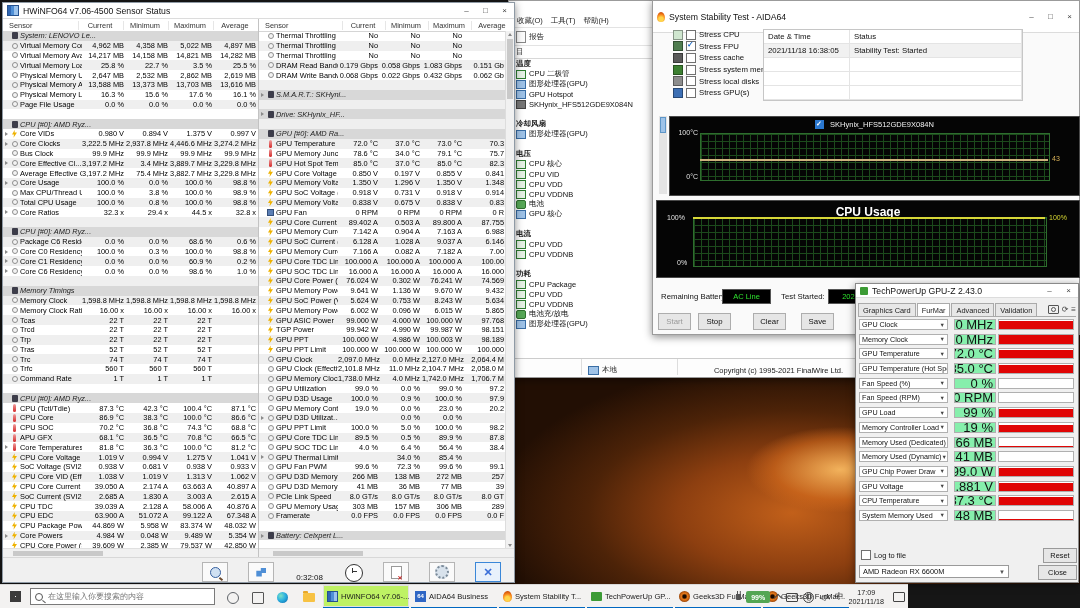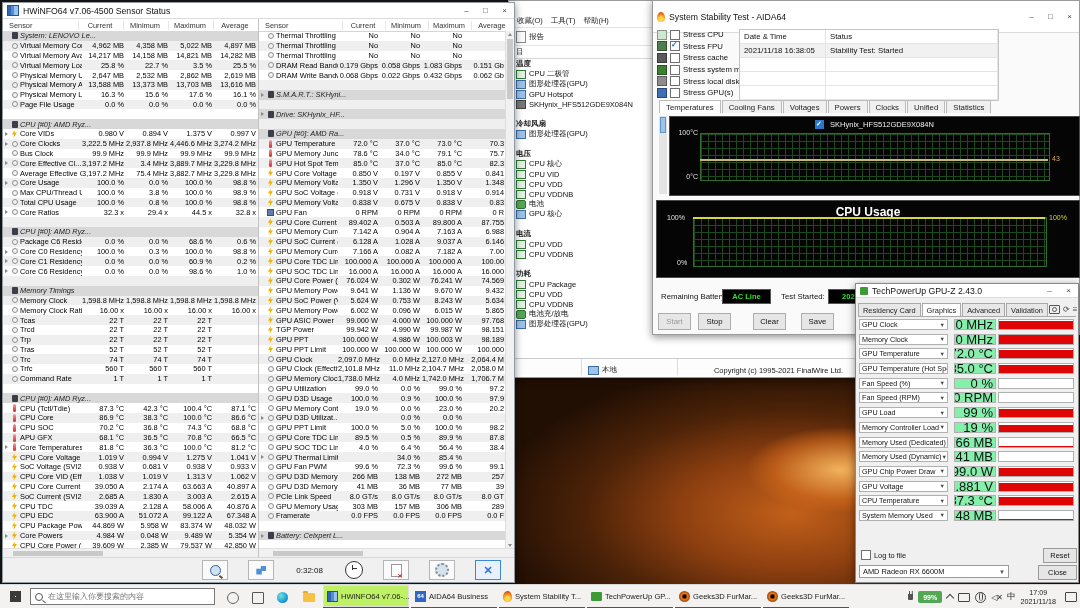--- a/index.html
+++ b/index.html
@@ -39,26 +39,26 @@
   .am-val{width:52px;white-space:nowrap;overflow:hidden}
   .am-status{position:absolute;bottom:2px;left:0;right:0;height:16px;border-top:1px solid #ccc;display:flex;align-items:center;font-size:7.5px;color:#222;background:#fdfdfd}
   .am-cell{border-right:1px solid #ddd;height:100%;display:flex;align-items:flex-end}
   .pc-ico{width:9px;height:7px;background:#9fc3e8;border:1px solid #3a6ea5;margin:0 3px 0 6px}
 
   
   #stability{left:652px;top:0;width:428px;height:335px;background:#fafafa;border:1px solid #9b9b9b}
   #stability .tbar{height:32px}
   .flame{width:8px;height:10px;border-radius:50% 50% 50% 50%/58% 58% 42% 42%;
          background:radial-gradient(circle at 50% 72%, #ffd54a 0 26%, #f57f17 58%, #b33000 100%)}
-  #st-checks{position:absolute;left:4px;top:28px}
+  #st-checks{position:absolute;left:20px;top:28px}
   .st-chk{display:flex;align-items:center;height:11.6px;font-size:7.8px;color:#111}
   .st-ic{width:8px;height:8px;margin-right:3px;border:1px solid rgba(0,0,0,.35)}
   .cb{width:8px;height:8px;border:1px solid #707070;background:#fff;margin-right:3px;position:relative;flex:none}
   .cb.on::after{content:"✓";position:absolute;left:0px;top:-2px;font-size:8px;color:#1464c0;font-weight:bold}
-  #st-table{position:absolute;left:86px;top:28px;width:258px;height:70px;background:#fff;border:1px solid #c6c6c6;font-size:7.8px;color:#111}
+  #st-table{position:absolute;left:110px;top:28px;width:258px;height:70px;background:#fff;border:1px solid #c6c6c6;font-size:7.8px;color:#111}
   .st-tr{display:grid;grid-template-columns:86px 1fr;height:13px;line-height:13px;border-bottom:1px solid #e4e4e4}
   .st-tr span{padding-left:4px;border-right:1px solid #e4e4e4;overflow:hidden;white-space:nowrap}
   .st-tr.data{background:#f1f1f1}
   #st-tabs{position:absolute;left:6px;top:99px;display:flex;font-size:7.8px;color:#222}
   .st-tab{padding:2px 6px 1px;border:1px solid #bbb;border-bottom:none;background:#f0f0f0;margin-right:1px}
   .st-tab.act{background:#fff;position:relative}
   .gscroll{position:absolute;left:6px;top:115px;width:8px;height:78px;background:#e4e4e4}
   .gthumb{margin:1px;height:14px;background:#9ec3e8;border:1px solid #5e96c8}
   .gpanel{position:absolute;background:#050505;border:1px solid #4a4a4a}
   #g1{left:16px;top:115px;width:409px;height:78px}
@@ -69,21 +69,21 @@
   #g1 .plot{left:30px;top:16px;width:348px;height:46px}
   #g2 .plot{left:36px;top:16px;width:352px;height:48px}
   .gl{position:absolute;font-size:7px;color:#e3e3e3;white-space:nowrap}
   .legend{position:absolute;top:3px;left:0;right:0;display:flex;justify-content:center;align-items:center;font-size:7.5px;color:#f0f0f0}
   .legend .cb{width:7px;height:7px;background:#2a77cf;border-color:#2a77cf}
   .legend .cb::after{color:#fff;font-size:7px;top:-1px}
   .tline{position:absolute;left:30px;top:42px;width:348px;height:2px;background:#cdb27c}
   .cline{position:absolute;left:36px;top:16px;width:352px;height:2px;background:#d8d838}
   .g2ttl{position:absolute;top:4px;left:0;right:0;text-align:center;font-size:12px;font-weight:bold;color:#fff}
   .st-lab{position:absolute;font-size:7.8px;color:#111}
-  .lcdbox{position:absolute;background:#000;border:1px solid #555;color:#2ee32e;font-size:7.5px;font-weight:bold;
+  .lcdbox{position:absolute;background:#000;border:1px solid #555;color:#2ee32e;font-size:7.5px;font-weight:normal;
           display:flex;align-items:center;justify-content:center;height:13px}
   .sbtn{position:absolute;top:312px;height:15px;width:31px;background:#e6e6e6;border:1px solid #adadad;
         font-size:7.8px;color:#111;display:flex;align-items:center;justify-content:center}
   .sbtn.dis{color:#9a9a9a}
 
   
   #gpuz{left:855px;top:283px;width:224px;height:300px;background:#f0f0f0;border:1px solid #8a8a8a}
   #gpuz .tbar{height:14px}
   .gz-logo{width:8px;height:8px;background:#3c9b35;border-radius:1px}
   #gz-tabs{position:absolute;left:2px;top:15px;right:2px;height:17px;border-bottom:1px solid #aaa;display:flex;align-items:flex-end;font-size:7.4px;color:#222}
@@ -136,37 +136,37 @@
   .v{width:42px;flex:none;text-align:right;padding-right:2px;white-space:nowrap;overflow:hidden}
   .pane-right .v{width:40px}
   .vscroll{position:absolute;right:0;top:12px;bottom:9px;width:8px;background:#f1f1f1;border-left:1px solid #ddd}
   .va{position:absolute;left:1.5px;width:0;height:0;border-left:2.5px solid transparent;border-right:2.5px solid transparent}
   .va.up{top:2px;border-bottom:3.5px solid #888}
   .va.dn{bottom:2px;border-top:3.5px solid #888}
   .vthumb{position:absolute;left:1px;right:1px;top:8px;height:60px;background:#c9c9c9}
   .hscroll{position:absolute;bottom:0;left:0;right:0;height:9px;background:#f1f1f1;border-top:1px solid #e0e0e0}
   .hthumb{position:absolute;left:10px;top:1.5px;width:90px;height:5px;background:#c9c9c9}
   .hw-toolbar{position:absolute;bottom:0;left:0;right:0;height:24px;background:#f0f0f0;border-top:1px solid #d8d8d8;
-              display:flex;align-items:center;justify-content:flex-end;gap:20px;padding-right:13px}
+              display:flex;align-items:flex-end;justify-content:flex-end;gap:20px;padding-right:13px}
   .tbtn{width:26px;height:20px;background:#fafafa;border:1px solid #b5b5b5;display:flex;align-items:center;justify-content:center;box-sizing:border-box}
   .tbtn.sel{border:1.5px solid #3a87d8;background:#e8f1fb}
   .ttime{font-size:8px;color:#111;margin:0 2px}
   .mag{width:9px;height:9px;border:1.5px solid #355f9e;border-radius:50%;position:relative;background:#cfe0f2}
   .mag::after{content:"";position:absolute;right:-3px;bottom:-3px;width:4px;height:1.8px;background:#6b4a2f;transform:rotate(40deg)}
   .share{width:10px;height:9px;background:#4f8fd6;clip-path:polygon(0 35%,45% 35%,45% 0,100% 0,100% 60%,55% 60%,55% 100%,0 100%)}
   .clockf{width:16px;height:16px;border:1.5px solid #333;border-radius:50%;background:#fff;position:relative}
   .clockf::before{content:"";position:absolute;left:6px;top:2.5px;width:1.2px;height:5px;background:#333}
   .clockf::after{content:"";position:absolute;left:6.5px;top:6px;width:4px;height:1.2px;background:#333}
   .pagex{width:9px;height:11px;background:#fff;border:1px solid #999;position:relative}
   .pagex::after{content:"✕";position:absolute;right:-2px;bottom:-3px;color:#cc2222;font-size:6px;font-weight:bold}
   .gearr{width:10px;height:10px;border:2px dotted #7a8a99;border-radius:50%;background:#d8e2ec}
   .bluex{font-size:11px;font-weight:bold;color:#3a6fd8;line-height:10px}
 
   
-  #taskbar{position:absolute;left:0;top:584px;width:1080px;height:24px;background:#f3f2f1;border-top:1px solid #d8d8d8;box-sizing:border-box}
+  #taskbar{position:absolute;left:0;top:584px;width:908px;height:24px;background:#f3f2f1;border-top:1px solid #d8d8d8;box-sizing:border-box}
   .tb-start{position:absolute;left:10px;top:6px;width:11px;height:11px;
      background:linear-gradient(90deg,#3b3b3b 46%,transparent 46% 54%,#3b3b3b 54%),
                 linear-gradient(#3b3b3b 46%,transparent 46% 54%,#3b3b3b 54%)}
   #tb-search{position:absolute;left:30px;top:3px;width:185px;height:17px;border:1px solid #7a7a7a;background:#fff;
      font-size:8px;color:#555;padding:0 2px 0 17px;box-sizing:border-box;font-family:"Liberation Sans",sans-serif}
   .srch-ic{position:absolute;left:35px;top:8px;width:6px;height:6px;border:1.2px solid #555;border-radius:50%}
   .srch-ic::after{content:"";position:absolute;right:-3px;bottom:-2px;width:3.5px;height:1.2px;background:#555;transform:rotate(40deg)}
   .q-ic{position:absolute;top:7px}
   .cortana{left:227px;width:10px;height:10px;border:1.5px solid #5f6368;border-radius:50%}
   .taskview{left:252px;width:10px;height:10px;border:1.5px solid #555;border-radius:1px}
@@ -395,29 +395,20 @@
       </div>
     <div class="st-tr">
         <span></span>
         <span></span>
       </div>
     <div class="st-tr">
         <span></span>
         <span></span>
       </div>
   </div>
-  <div id="st-tabs">
-      <span class="st-tab act">Temperatures</span>
-      <span class="st-tab">Cooling Fans</span>
-      <span class="st-tab">Voltages</span>
-      <span class="st-tab">Powers</span>
-      <span class="st-tab">Clocks</span>
-      <span class="st-tab">Unified</span>
-      <span class="st-tab">Statistics</span>
-    </div>
   <div class="gscroll">
       <div class="gthumb"></div>
     </div>
   <div id="g1" class="gpanel">
     <div class="legend">
       <span class="cb on"></span>
       <span style="margin-left:3px">SKHynix_HFS512GDE9X084N</span>
     </div>
     <span class="gl" style="left:2px;top:12px;width:26px;text-align:right">100°C</span>
     <span class="gl" style="left:2px;top:56px;width:26px;text-align:right">0°C</span>
@@ -446,22 +437,22 @@
 <div id="gpuz" class="win">
   <div class="tbar">
     <span class="gz-logo"></span>
     <span class="ttl">TechPowerUp GPU-Z 2.43.0</span>
     <span class="wctl">
       <span class="wbtn">–</span>
       <span class="wbtn">×</span>
     </span>
   </div>
   <div id="gz-tabs">
-      <span class="gz-tab">Residency Card</span>
-      <span class="gz-tab act">Graphics</span>
+      <span class="gz-tab">Graphics Card</span>
+      <span class="gz-tab act">FurMar</span>
       <span class="gz-tab">Advanced</span>
       <span class="gz-tab">Validation</span>
       <span class="gz-ticons">
         <span class="cam"></span>
         <span class="g">⟳</span>
         <span class="g">≡</span>
       </span>
     </div>
   <div id="gz-rows">
       <div class="gz-row">

